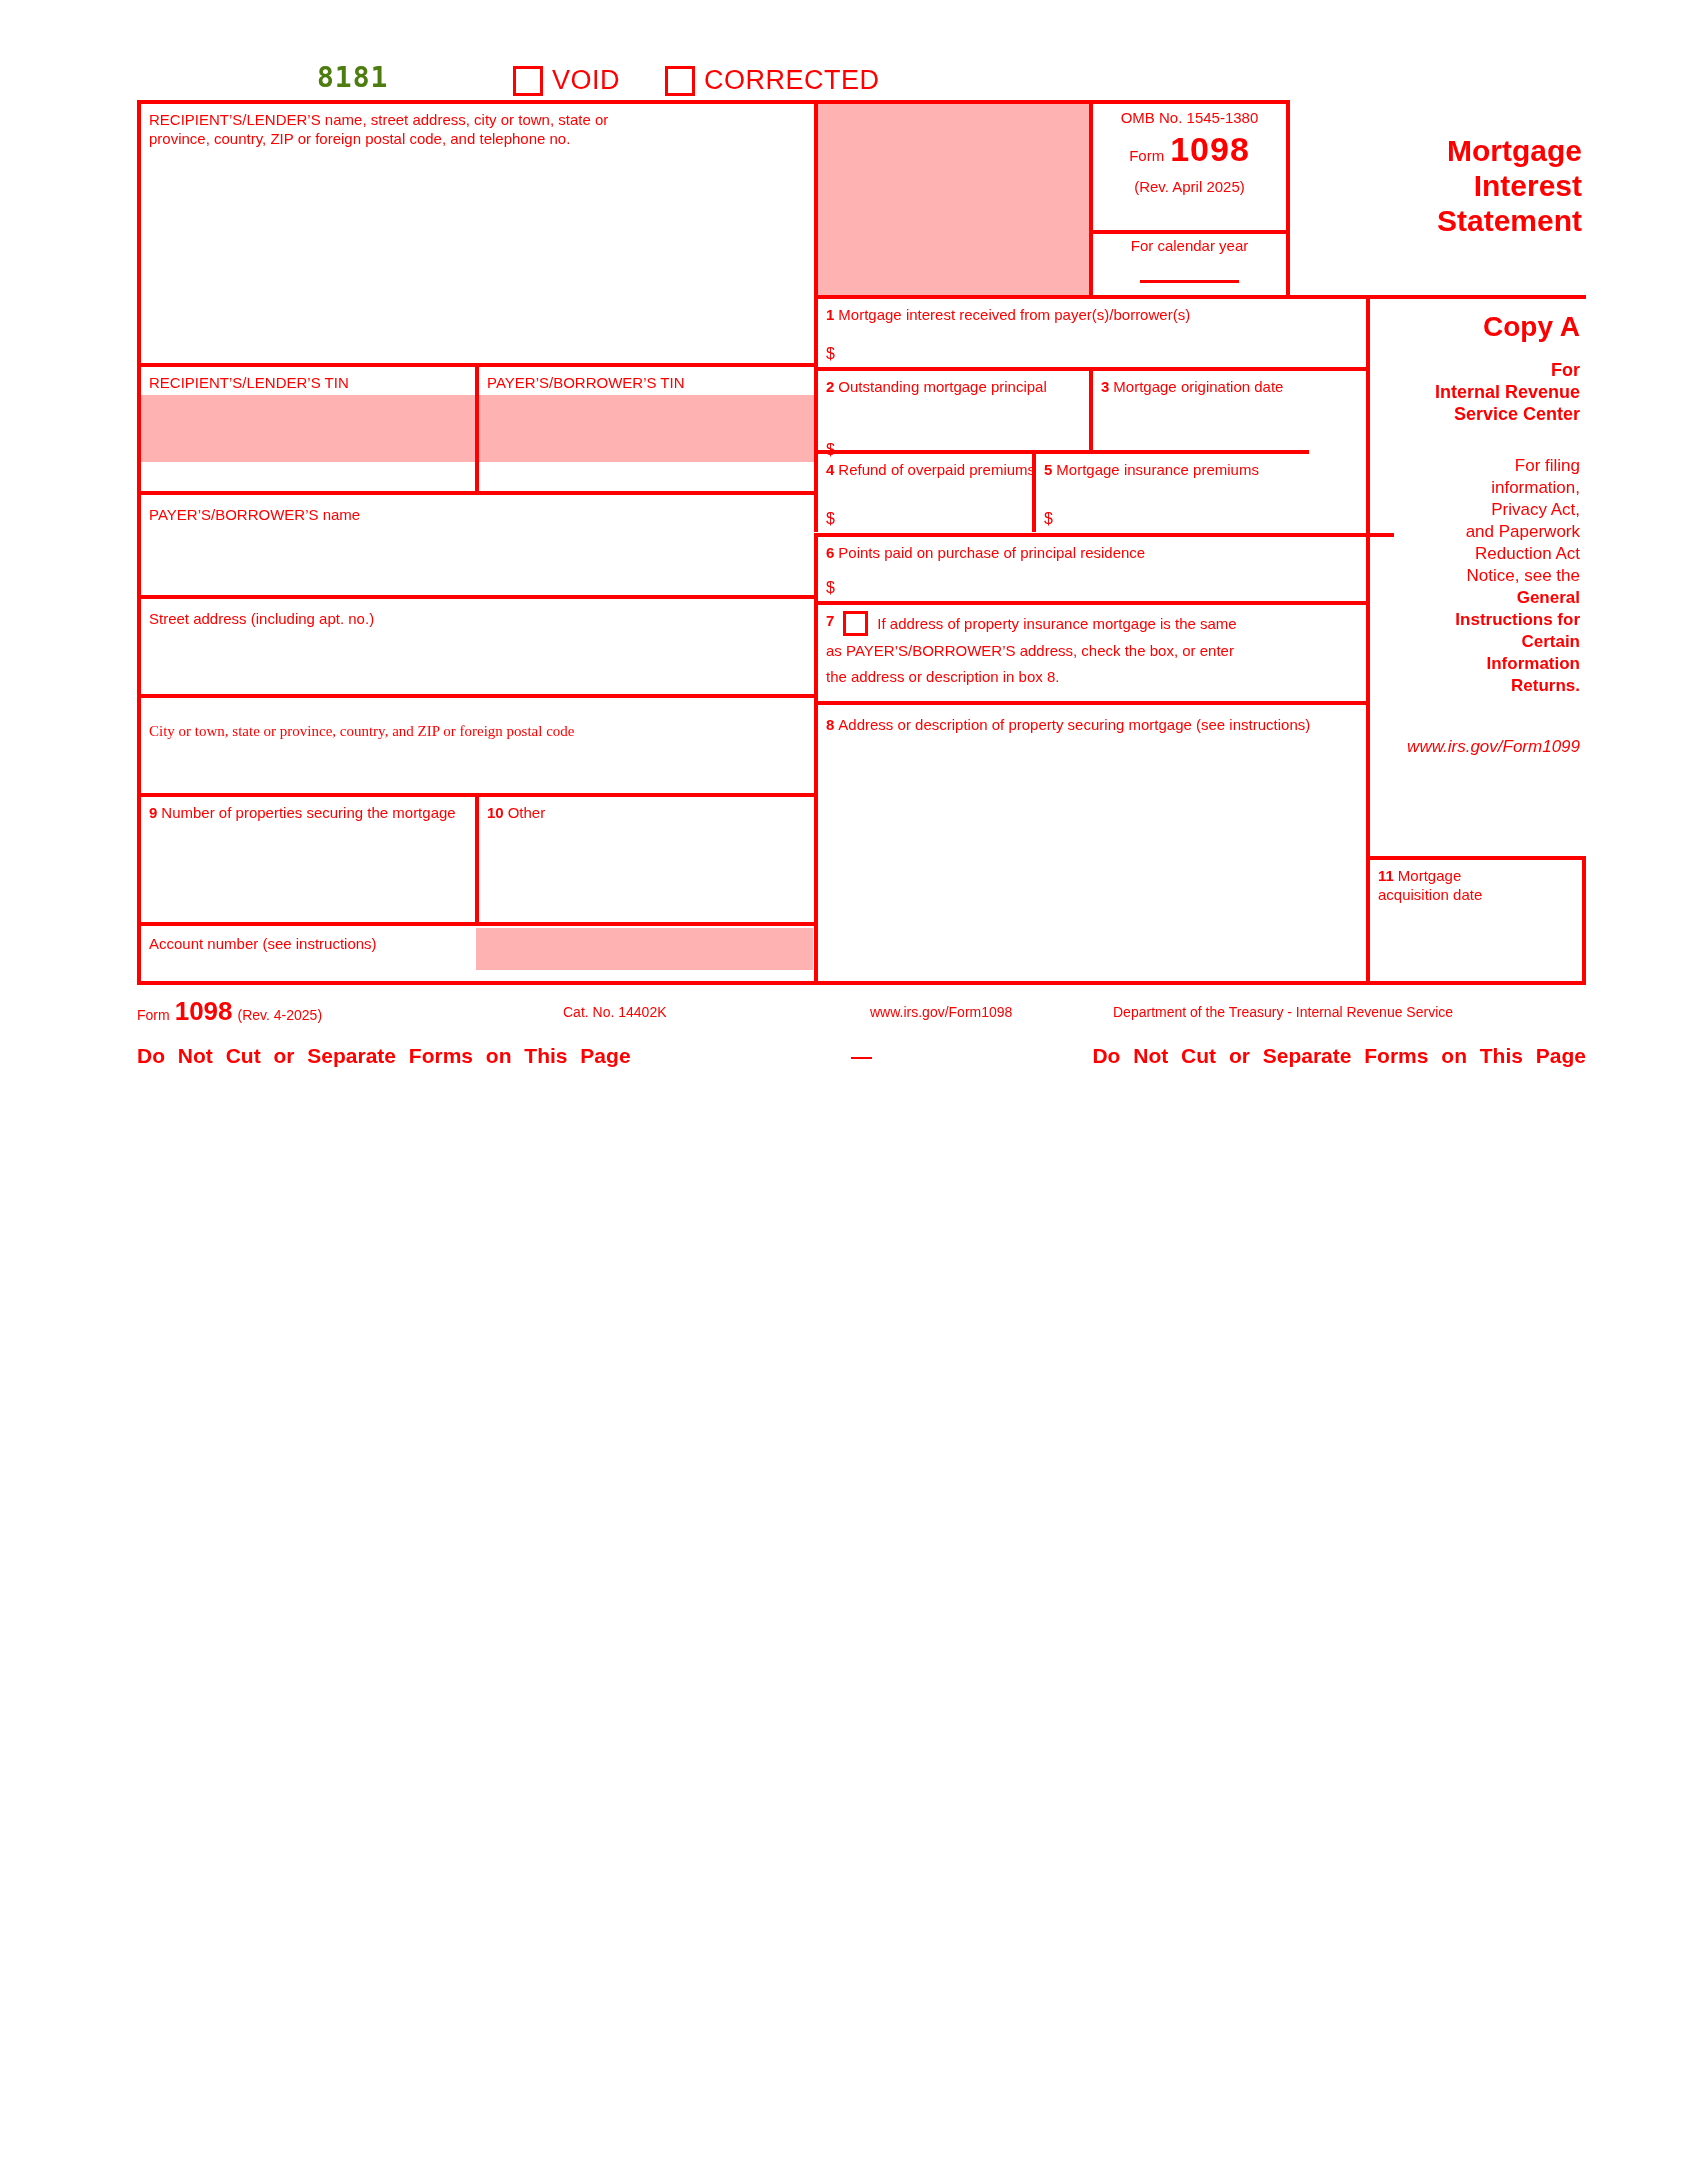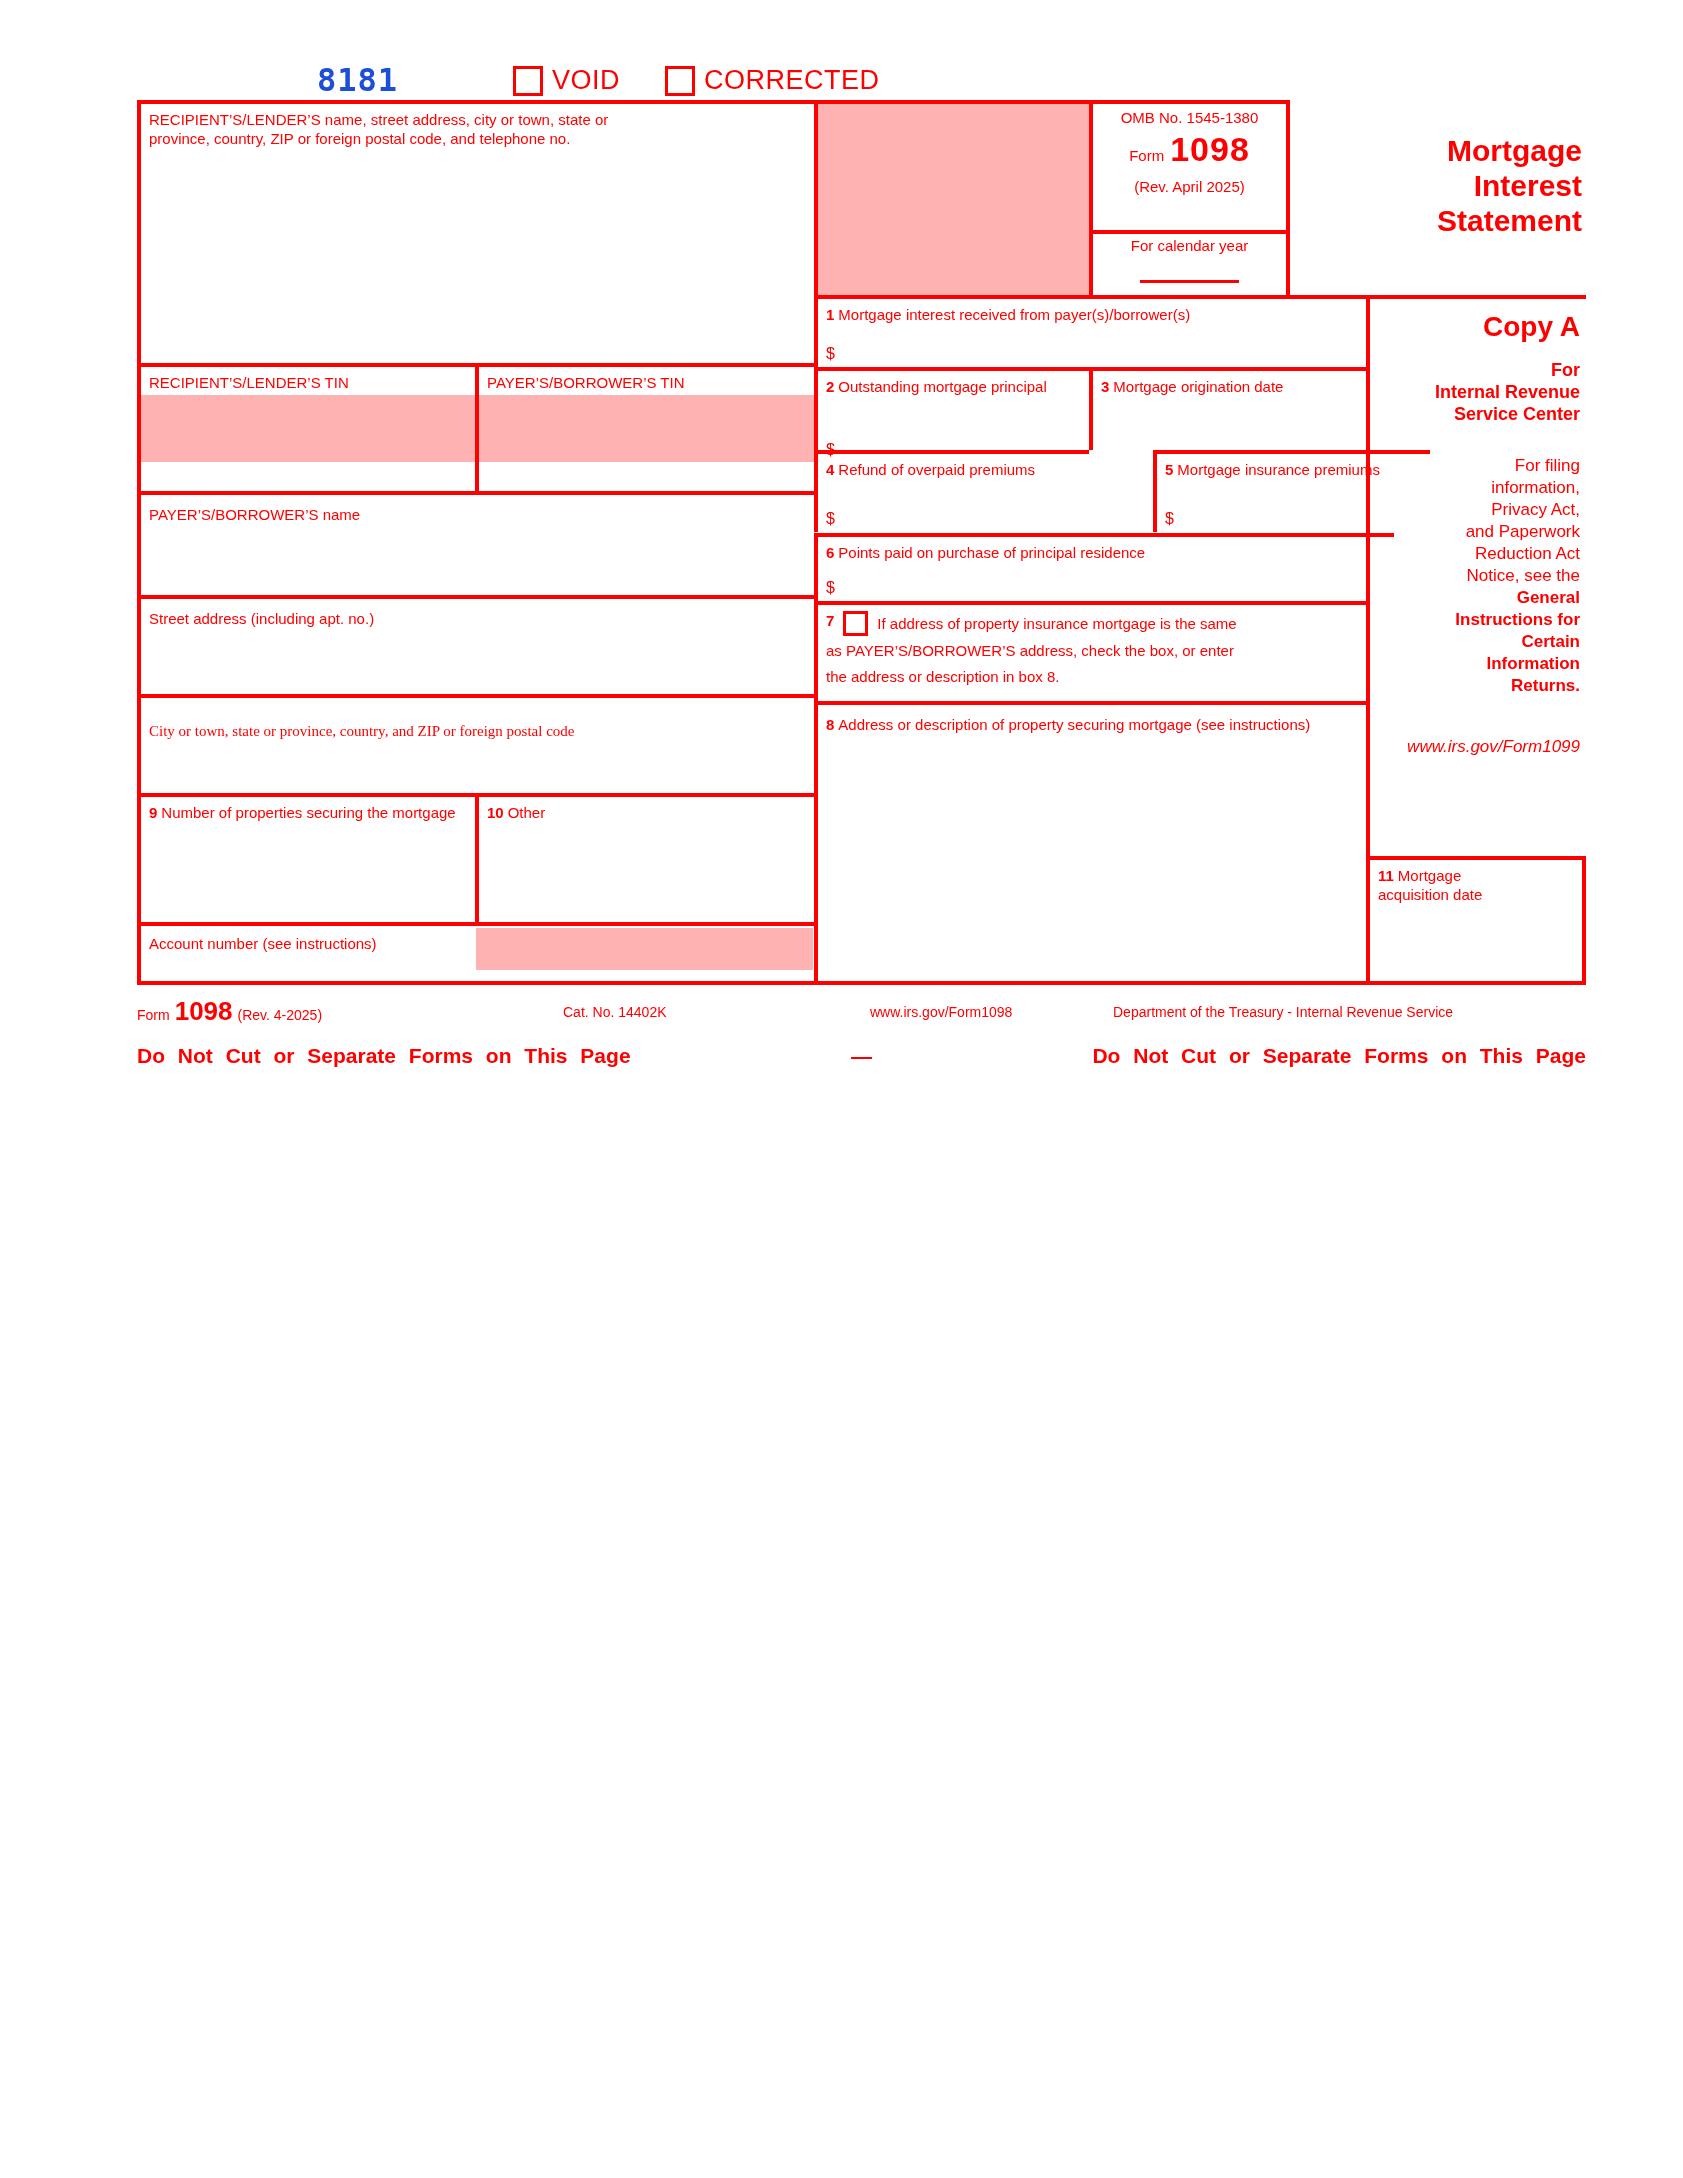--- a/index.html
+++ b/index.html
@@ -1,21 +1,21 @@
 <!DOCTYPE html>
 <html><head>
 <meta charset="utf-8">
 <style>
   html,body{margin:0;padding:0;background:#ffffff;}
   .page{position:relative;width:1683px;height:2178px;background:#fff;
         font-family:"Liberation Sans", sans-serif;color:#ff0000;overflow:hidden;}
 
   
   .print-code{position:absolute;left:317px;top:61px;font-family:"DejaVu Sans Mono",monospace;
-              font-weight:600;font-size:32px;letter-spacing:1px;color:#1d4ed8;}
+              font-weight:600;font-size:28px;letter-spacing:1px;color:#4d7c0f;}
   .cb-group{position:absolute;display:flex;align-items:center;gap:9px;}
   .cb{width:24px;height:24px;border:3px solid #ff0000;background:#fff;display:inline-block;}
   .cb-label{font-size:27px;color:#ff0000;letter-spacing:0.5px;}
 
   
   .cell{position:absolute;box-sizing:border-box;}
   .bt{border-top:4px solid #ff0000;}
   .bl{border-left:4px solid #ff0000;}
   .br{border-right:4px solid #ff0000;}
   .bb{border-bottom:4px solid #ff0000;}
@@ -143,21 +143,21 @@
     <div class="dollar">$</div>
   </div>
   <div class="cell bt bl" style="left:1089px;top:367px;width:277px;height:83px;">
     <div class="lab"><b>3</b><span>Mortgage origination date</span></div>
   </div>
 
   <div class="cell bt bl" style="left:814px;top:450px;width:275px;height:82px;">
     <div class="lab"><b>4</b><span>Refund of overpaid premiums</span></div>
     <div class="dollar">$</div>
   </div>
-  <div class="cell bt bl" style="left:1153px;top:450px;width:277px;height:82px;">
+  <div class="cell bt bl" style="left:1032px;top:450px;width:277px;height:82px;">
     <div class="lab"><b>5</b><span>Mortgage insurance premiums</span></div>
     <div class="dollar">$</div>
   </div>
 
   <div class="cell bt bl" style="left:814px;top:533px;width:580px;height:68px;">
     <div class="lab"><b>6</b><span>Points paid on purchase of principal residence</span></div>
     <div class="dollar">$</div>
   </div>
 
   <div class="cell bt bl" style="left:814px;top:601px;width:552px;height:100px;">

